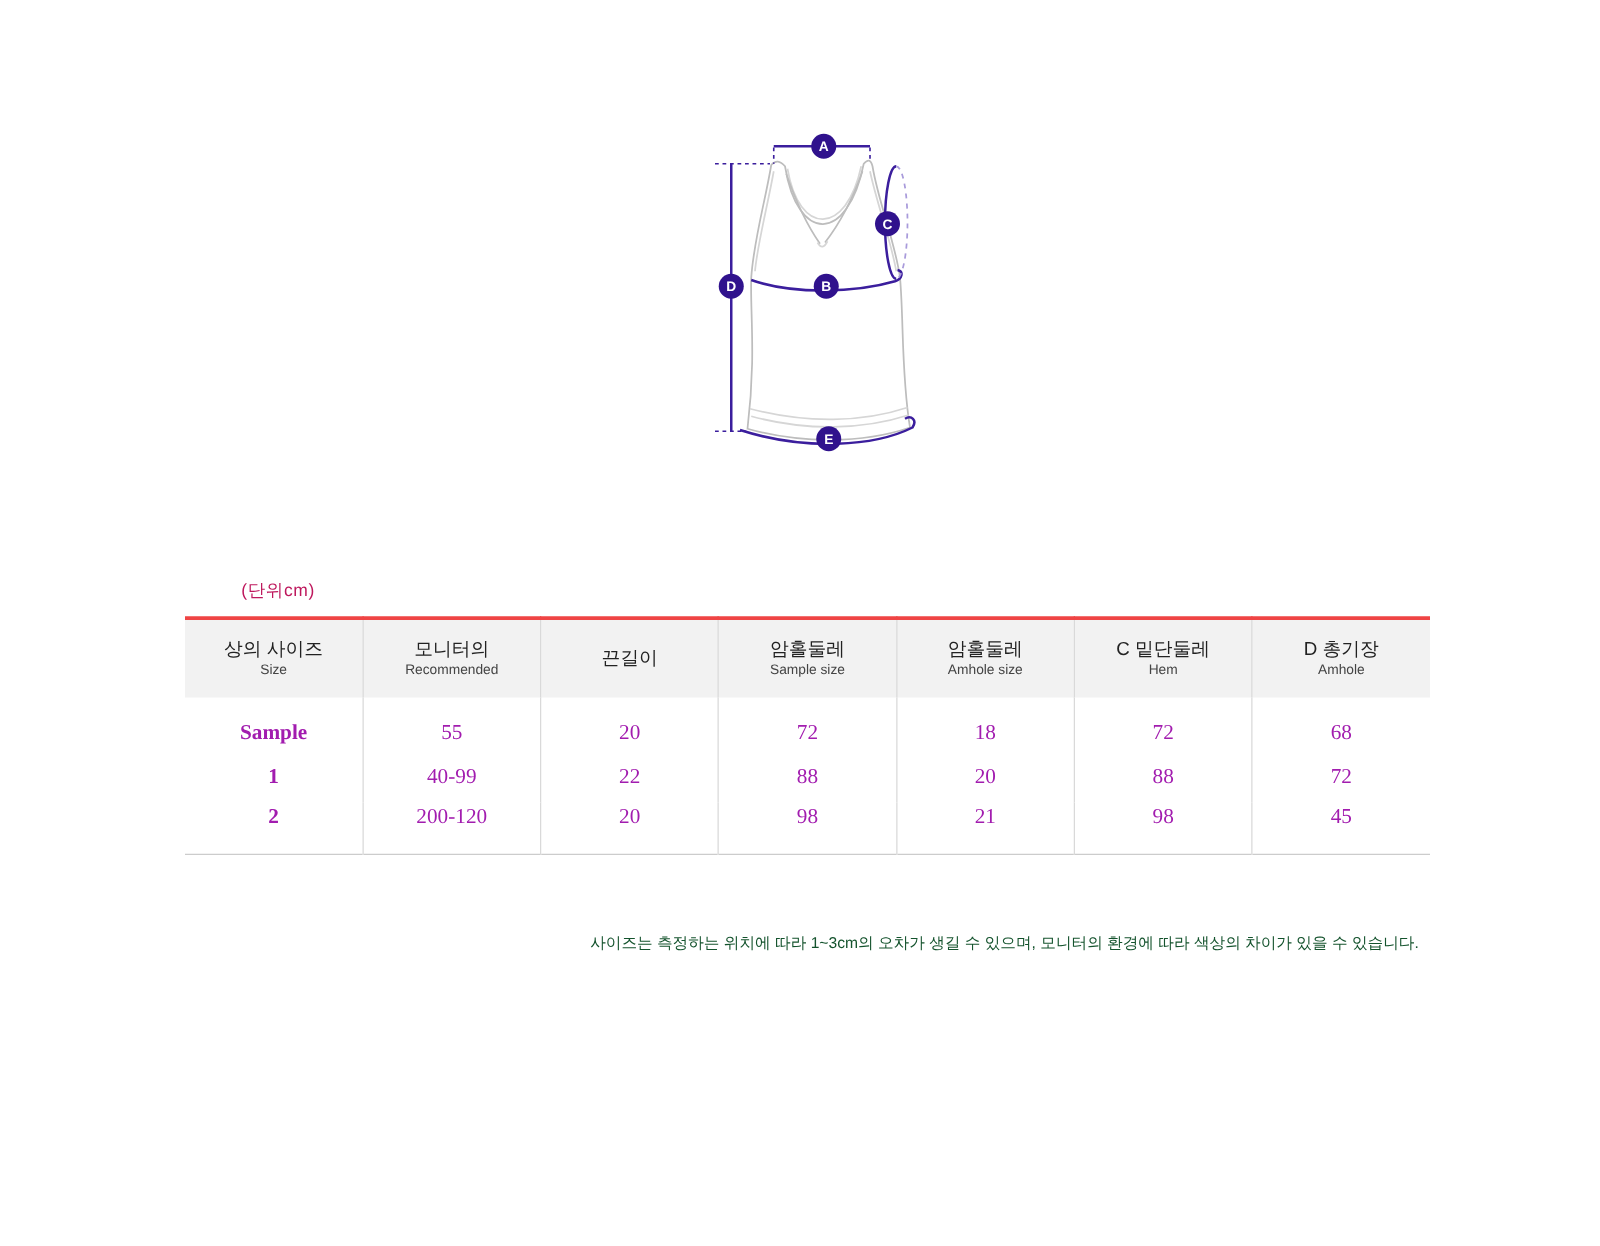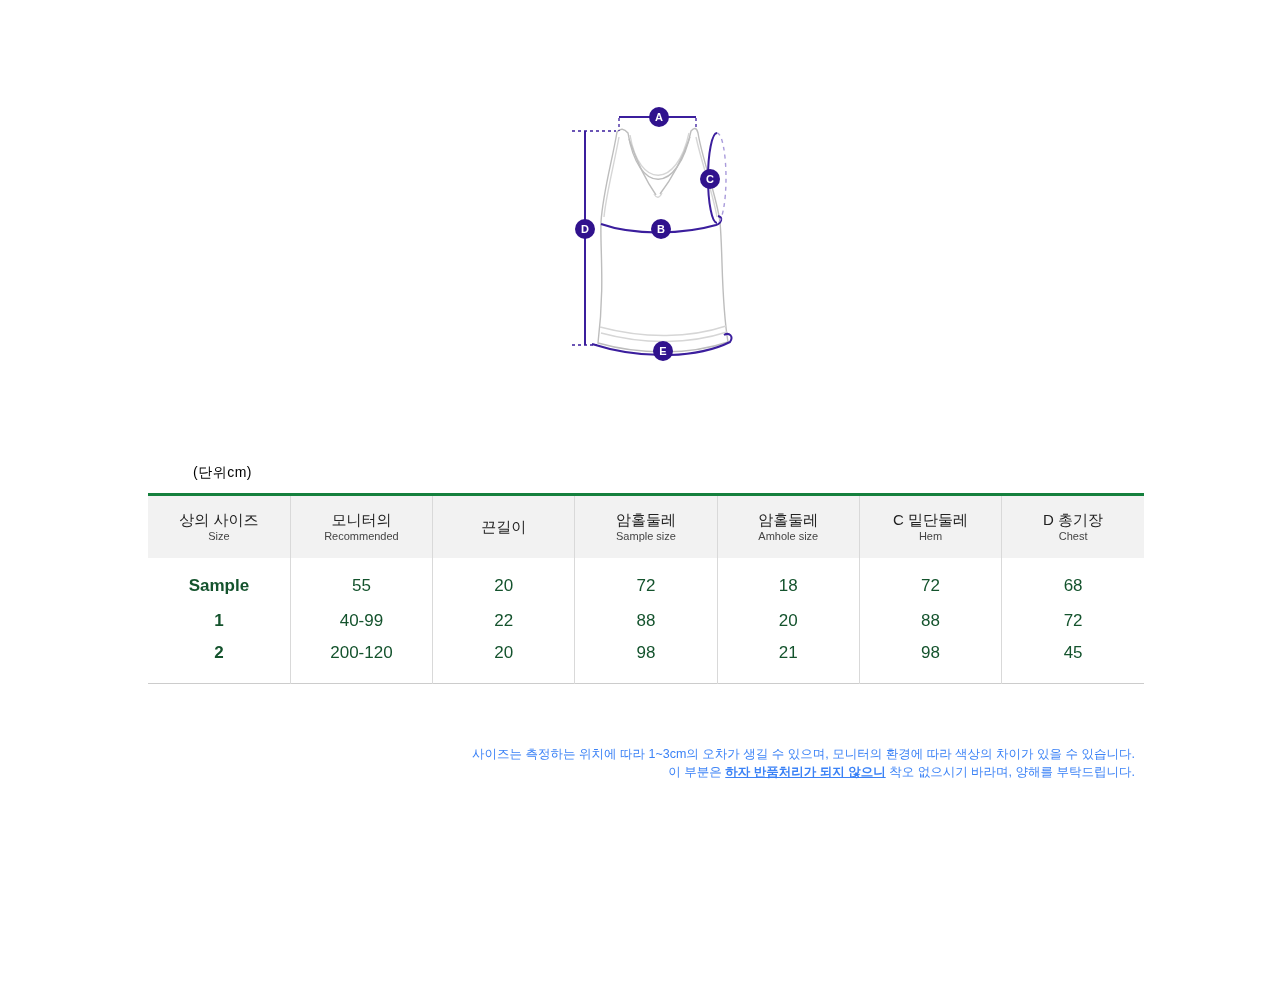--- a/index.html
+++ b/index.html
@@ -5,39 +5,39 @@
   * { margin: 0; padding: 0; box-sizing: border-box; }
   html, body { width: 1280px; height: 997px; background: #ffffff; overflow: hidden; }
   body { font-family: "Liberation Sans", "DejaVu Sans", sans-serif; color: #222; position: relative; }
 
   
   .diagram-wrap { position: absolute; left: 550px; top: 85px; width: 220px; height: 300px; }
   .diagram-wrap svg { display: block; width: 100%; height: 100%; }
   .marker-letter { font-family: "Liberation Sans", "DejaVu Sans", sans-serif; font-size: 11px; font-weight: bold; fill: #ffffff; }
 
   
-  .unit-note { position: absolute; left: 193px; top: 464px; font-size: 14px; color: #000000; letter-spacing: 0.5px; }
+  .unit-note { position: absolute; left: 193px; top: 464px; font-size: 14px; color: #be185d; letter-spacing: 0.5px; }
 
   
   .size-table { position: absolute; left: 148px; top: 493px; width: 996px;
                 border-collapse: collapse; table-layout: fixed;
-                border-top: 3px solid #15803d; border-bottom: 1px solid #cccccc; }
+                border-top: 3px solid #ef4444; border-bottom: 1px solid #cccccc; }
   .size-table th, .size-table td { text-align: center; vertical-align: middle; }
   .size-table th { background: #f2f2f2; height: 63px; font-weight: normal; }
   .size-table th + th, .size-table td + td { border-left: 1px solid #d9d9d9; }
   .head-main { font-size: 15px; color: #222; line-height: 19px; }
   .head-sub  { font-size: 11px; color: #444; line-height: 14px; }
-  .size-table td { height: 42px; font-size: 17px; color: #14532d; }
+  .size-table td { height: 42px; font-size: 17px; color: #a21caf; font-family: Liberation Serif, serif; }
   .size-table tbody tr:first-child td { padding-top: 14px; }
   .size-table tbody tr:last-child td  { padding-bottom: 18px; }
   .size-table td.row-label { font-weight: bold; font-size: 17px; }
 
   
   .footnote { position: absolute; top: 745px; right: 145px; text-align: right;
-              font-size: 12.5px; line-height: 18px; color: #3b82f6; }
+              font-size: 12.5px; line-height: 18px; color: #14532d; }
   .footnote .em { font-weight: bold; text-decoration: underline; }
 </style>
 </head>
 <body>
 
 <div class="diagram-wrap">
   <svg viewBox="0 0 220 300">
 
     <g stroke="#bdbdbd" stroke-width="1.4" fill="none">
       <path fill="#ffffff" d="M 67,47 Q 72,41 78,48 C 88,110 128,110 141,46 Q 146,40 148,48
@@ -115,21 +115,21 @@
       <th>
         <div class="head-main">암홀둘레</div>
         <div class="head-sub">Amhole size</div>
       </th>
       <th>
         <div class="head-main">C 밑단둘레</div>
         <div class="head-sub">Hem</div>
       </th>
       <th>
         <div class="head-main">D 총기장</div>
-        <div class="head-sub">Chest</div>
+        <div class="head-sub">Amhole</div>
       </th>
     </tr>
   </thead>
   <tbody>
     <tr>
       <td class="row-label">Sample</td>
       <td>55</td>
       <td>20</td>
       <td>72</td>
       <td>18</td>
@@ -152,14 +152,13 @@
       <td>98</td>
       <td>21</td>
       <td>98</td>
       <td>45</td>
     </tr>
   </tbody>
 </table>
 
 <div class="footnote">
   <div>사이즈는 측정하는 위치에 따라 1~3cm의 오차가 생길 수 있으며, 모니터의 환경에 따라 색상의 차이가 있을 수 있습니다.</div>
-  <div><span>이 부분은 </span><span class="em">하자 반품처리가 되지 않으니</span><span> 착오 없으시기 바라며, 양해를 부탁드립니다.</span></div>
 </div>
 
 </body></html>

